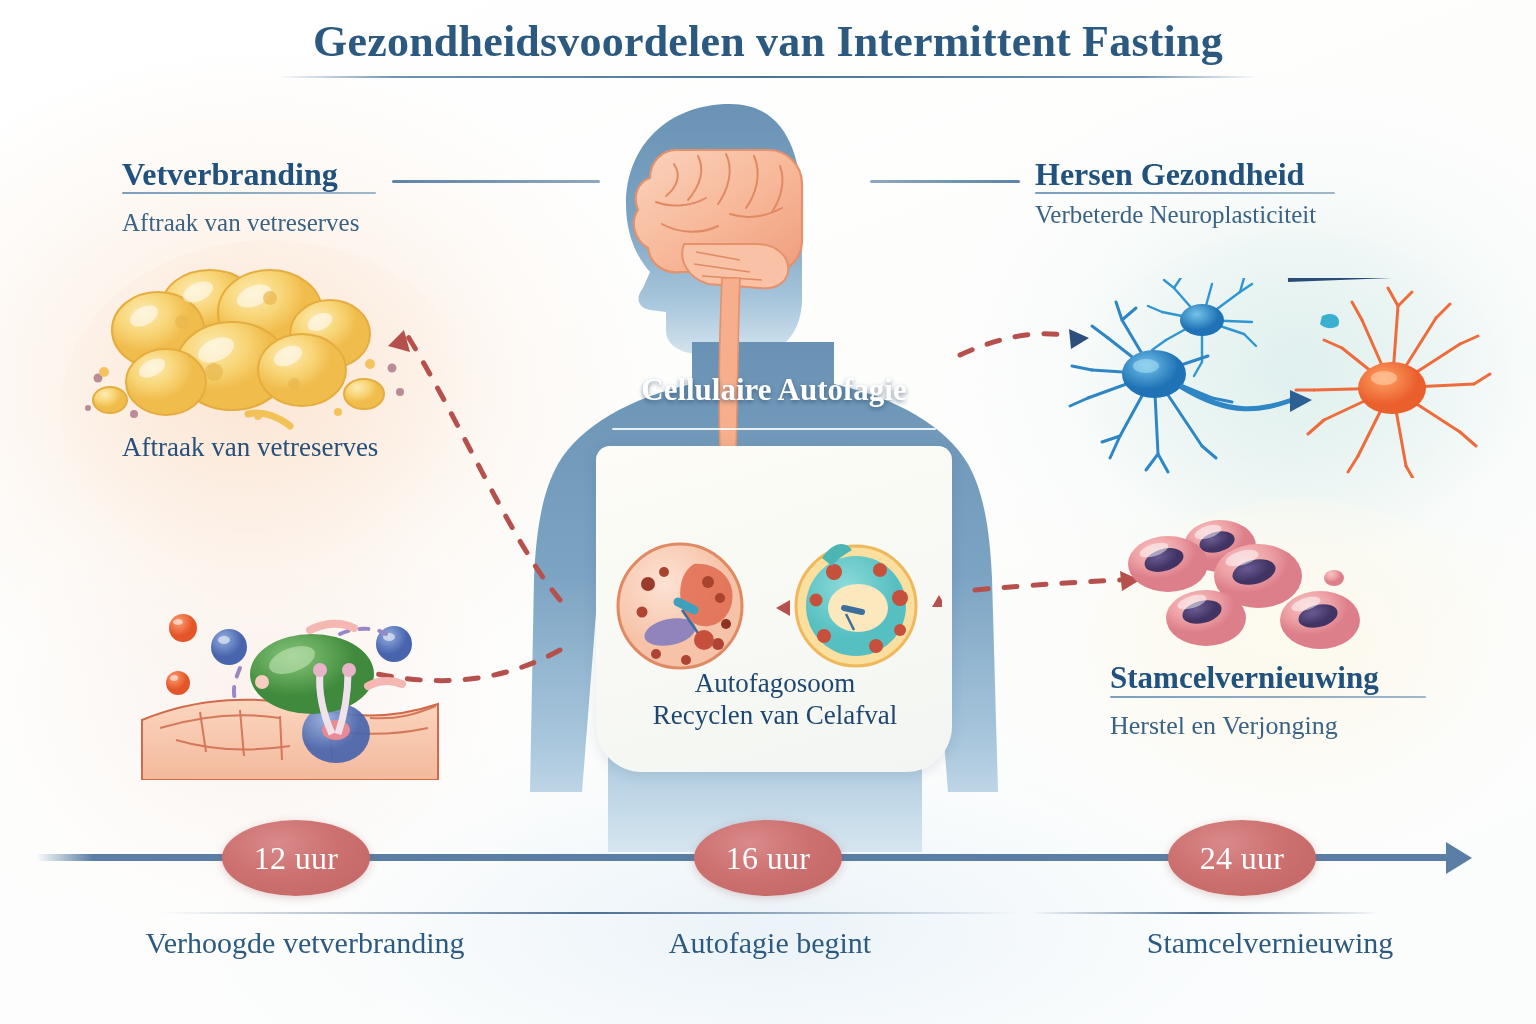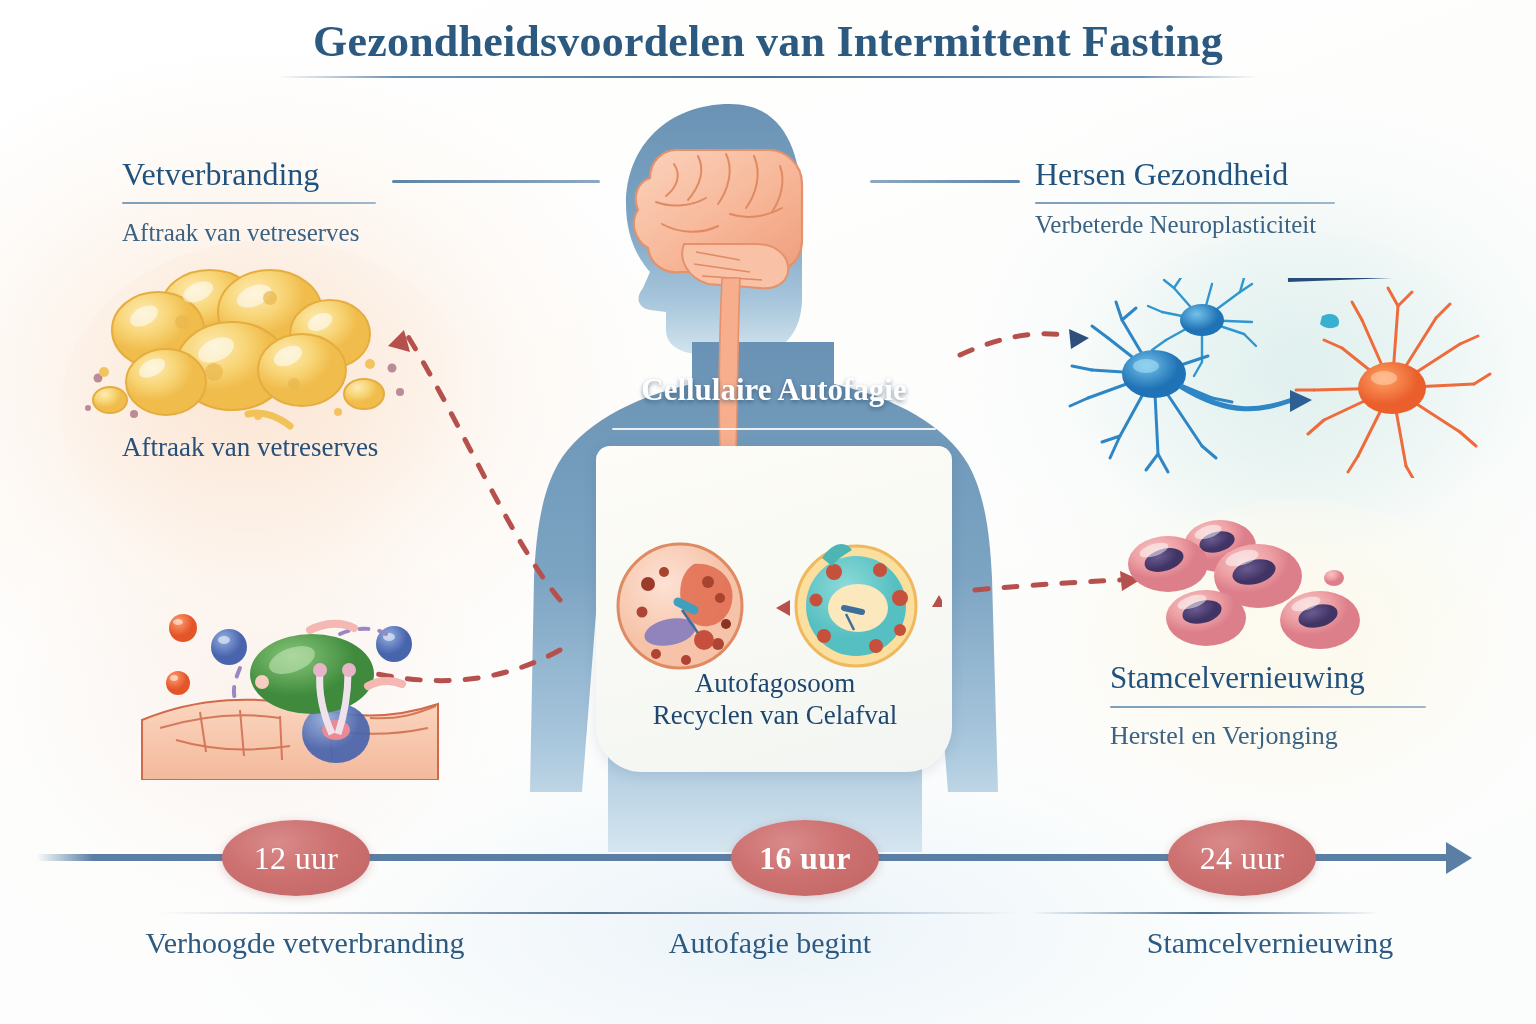--- a/index.html
+++ b/index.html
@@ -28,22 +28,22 @@
     display:inline-block;padding:0 16px 10px 16px;
   }
   .title-rule{
     width:980px;height:2px;margin:0 auto;
     background:linear-gradient(to right,rgba(70,115,155,0) 0%,#6f93b3 12%,#4b7399 50%,#6f93b3 88%,rgba(70,115,155,0) 100%);
   }
 
   
   .hd{
     font-family:"Liberation Serif", serif;
-    font-weight:400;color:#21527d;line-height:1.05;
-    display:inline-block;padding-bottom:12px;
+    font-weight:700;color:#21527d;line-height:1.05;
+    display:inline-block;padding-bottom:2px;
   }
   .hd-rule{height:2px;background:linear-gradient(to right,#7d9fbc,#9fb7cc);border-radius:1px;}
   .sub{
     font-family:"Liberation Serif", serif;
     color:#3a6283;line-height:1.22;font-style:normal;
   }
 
   
   #blk-fat{position:absolute;left:122px;top:158px;width:430px;}
   #blk-fat .hd{font-size:32px;}
@@ -541,21 +541,21 @@
     <div class="hd">Stamcelvernieuwing</div>
     <div class="hd-rule"></div>
     <div class="sub">Herstel en Verjonging</div>
   </div>
 
   <div id="timeline">
     <div class="tl-axis"></div>
     <div class="tl-arrow"></div>
 
     <div class="tl-badge" style="left:222px;">12 uur</div>
-    <div class="tl-badge" style="left:731px;font-weight:bold;">16 uur</div>
+    <div class="tl-badge" style="left:694px;">16 uur</div>
     <div class="tl-badge" style="left:1168px;">24 uur</div>
 
     <div class="tl-seg-rule" style="left:160px;width:860px;"></div>
     <div class="tl-seg-rule" style="left:1030px;width:350px;"></div>
 
     <div class="tl-cap" style="left:80px;width:450px;">Verhoogde vetverbranding</div>
     <div class="tl-cap" style="left:580px;width:380px;">Autofagie begint</div>
     <div class="tl-cap" style="left:1040px;width:460px;">Stamcelvernieuwing</div>
   </div>
 

